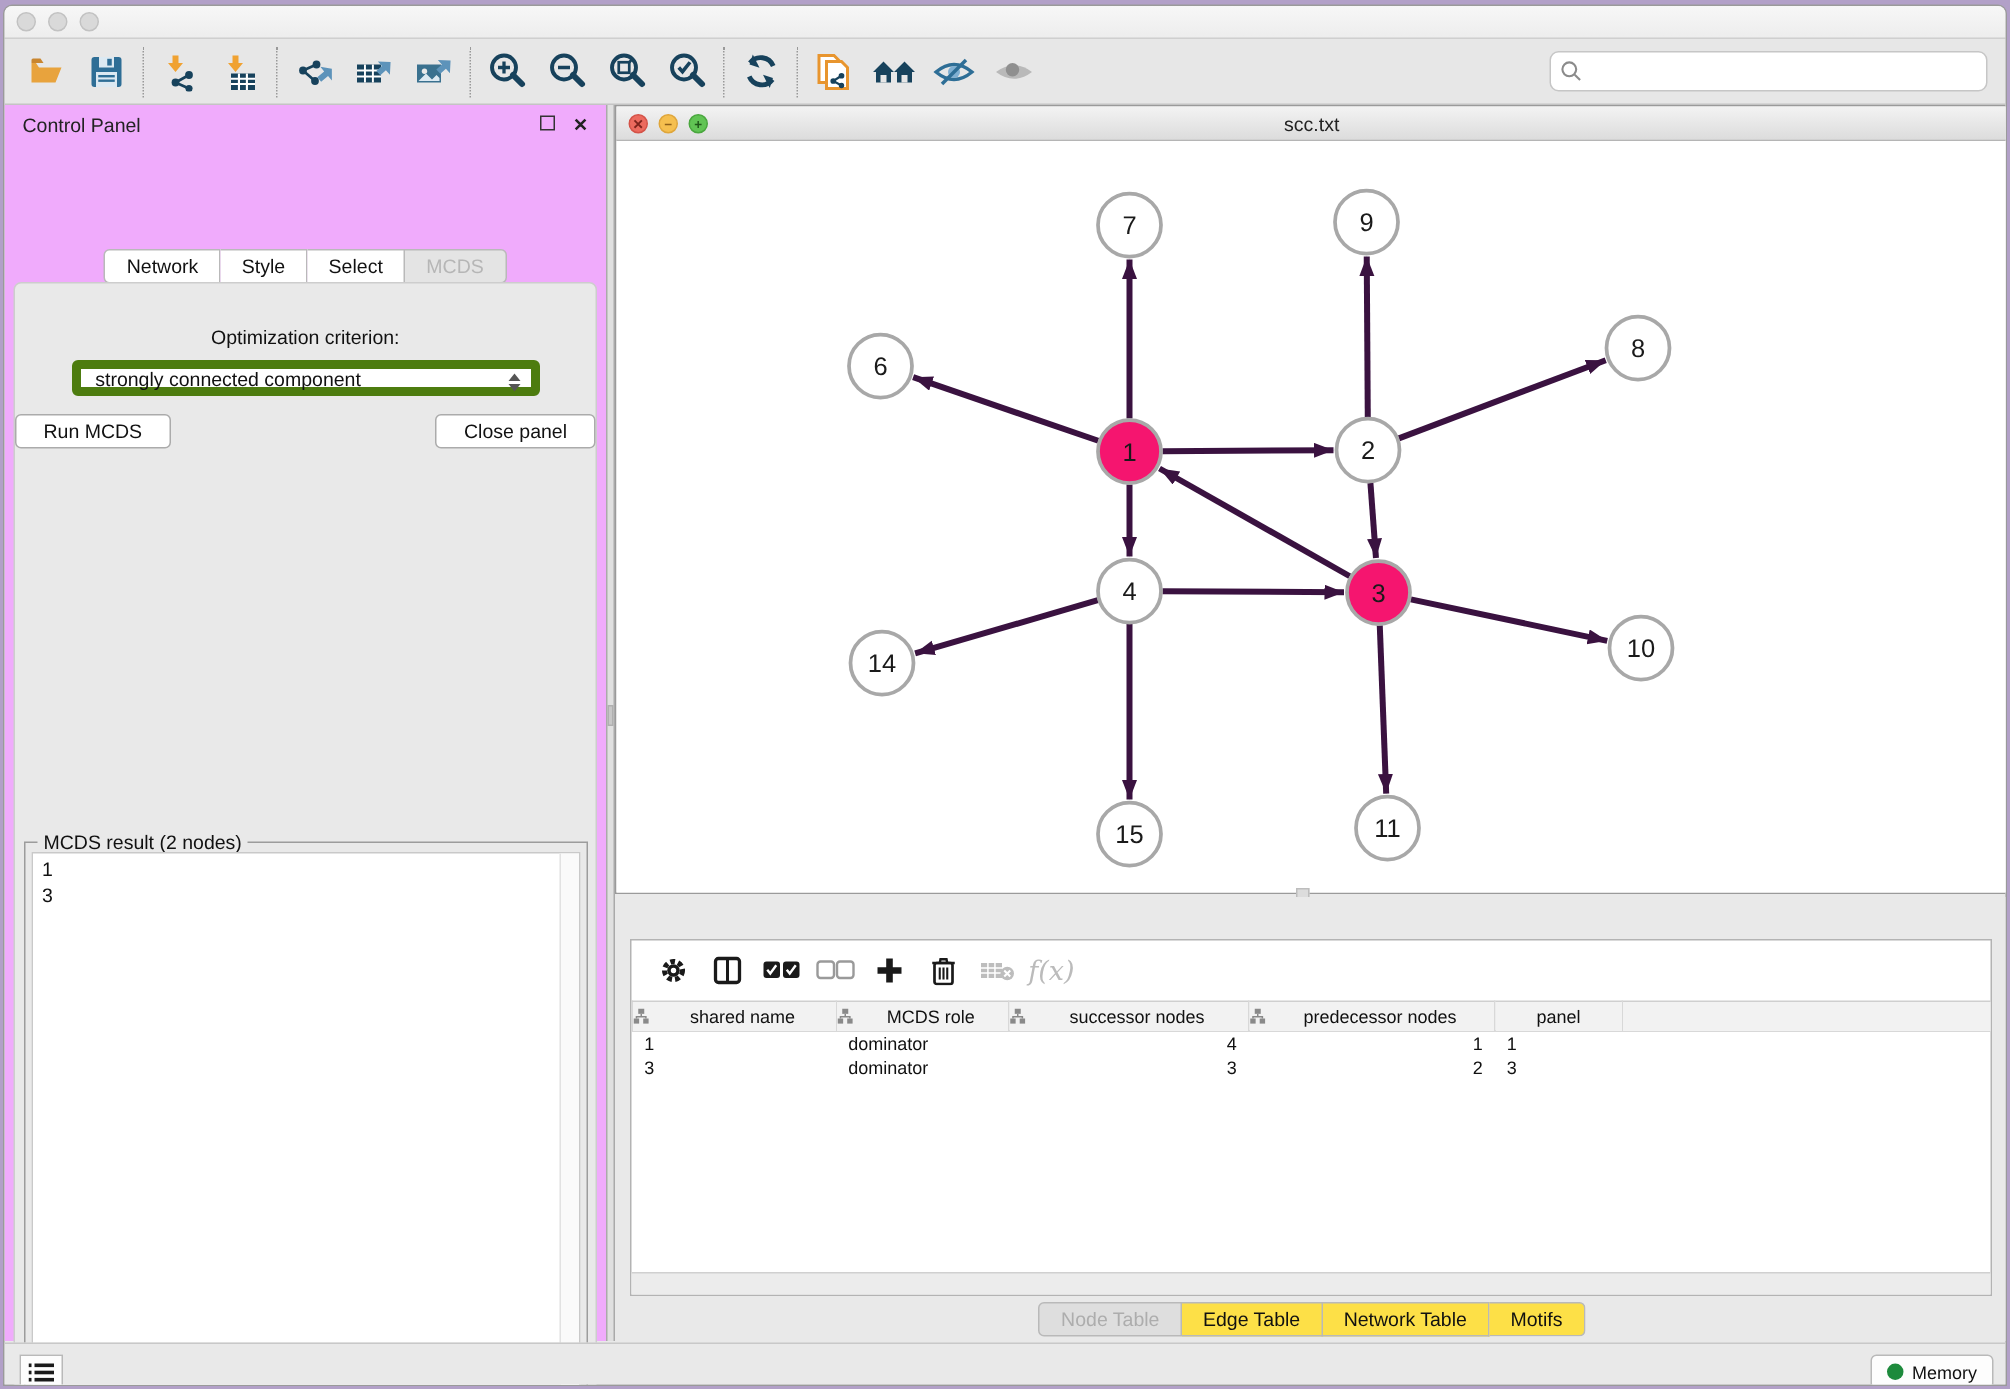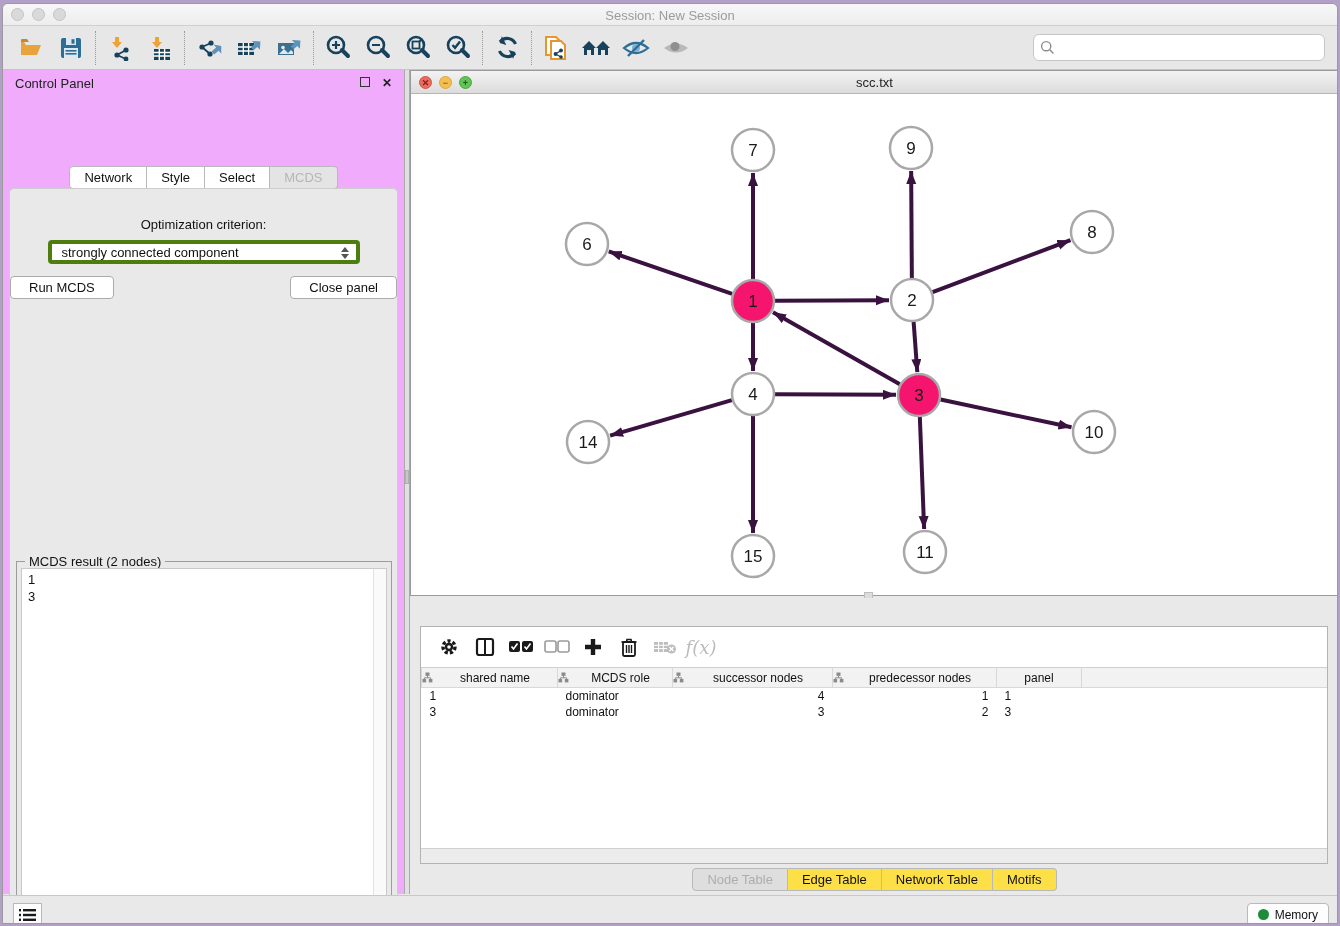--- a/index.html
+++ b/index.html
@@ -34,21 +34,21 @@
   .tabsrow { position:absolute; left:0; top:96px; width:100%; display:flex; justify-content:center; }
   .seg { display:flex; }
   .seg .tab { background:#fff; border:1px solid #b9b9b9; border-left:none; padding:3px 14px;
               font-size:13px; color:#111; }
   .seg .tab:first-child { border-left:1px solid #b9b9b9; border-radius:4px 0 0 4px; }
   .seg .tab.sel { background:#e4e4e4; color:#b6b6b6; border-radius:0 4px 4px 0; }
   .cp-content { position:absolute; left:6px; top:118px; width:389px; height:766px;
                 border:1px solid #cdcdcd; border-radius:5px; background:#e9e9e9; }
   .opt-label { text-align:center; margin-top:28px; font-size:13px; color:#111; }
   .dropdown { position:relative; margin:8px auto 0 auto; width:312px; height:24px; background:#fff;
-              border:4px solid #4d7c0f; border-radius:4px; font-size:13px; color:#111;
+              border:6px solid #4d7c0f; border-radius:4px; font-size:13px; color:#111;
               display:flex; align-items:center; padding-left:10px; }
   .dd-arrows { position:absolute; right:7px; top:3px; display:flex; flex-direction:column; gap:2px; }
   .dd-arrows i { width:0; height:0; border-left:4px solid transparent; border-right:4px solid transparent; display:block; }
   .dd-up { border-bottom:5px solid #555; }
   .dd-down { border-top:5px solid #555; }
   .btnrow { display:flex; justify-content:space-between; gap:14px; margin-top:12px; }
   .pbtn { background:#fff; border:1px solid #ababab; border-radius:4px; height:23px; padding:0 18px;
           font-size:13px; color:#111; font-family:"Liberation Sans",sans-serif; }
   .groupbox { position:absolute; left:6px; top:372px; width:376px; height:384px; border:1px solid #9c9c9c; }
   .gb-label { position:absolute; left:8px; top:-8px; background:#e9e9e9; padding:0 4px; font-size:13px; color:#111; }
@@ -112,21 +112,20 @@
 <body>
 
 <div class="window">
 
   <div class="titlebar">
     <div class="tl-lights">
       <span class="tl"></span>
       <span class="tl"></span>
       <span class="tl"></span>
     </div>
-    <div class="main-title">Session: New Session</div>
   </div>
 
   <div class="toolbar">
     <div style="width:8px"></div>
     <div class="tbtn">
       <svg width="26" height="26" viewBox="0 0 26 26">
         <path d="M3 7 L3 5 Q3 4 4 4 L9 4 L11 7 Z" fill="#c9862f"></path>
         <path d="M3 7 L3 20 L19 20 L23 10 L8 10 L6 7 Z" fill="#e8a33d"></path>
       </svg>
     </div>

